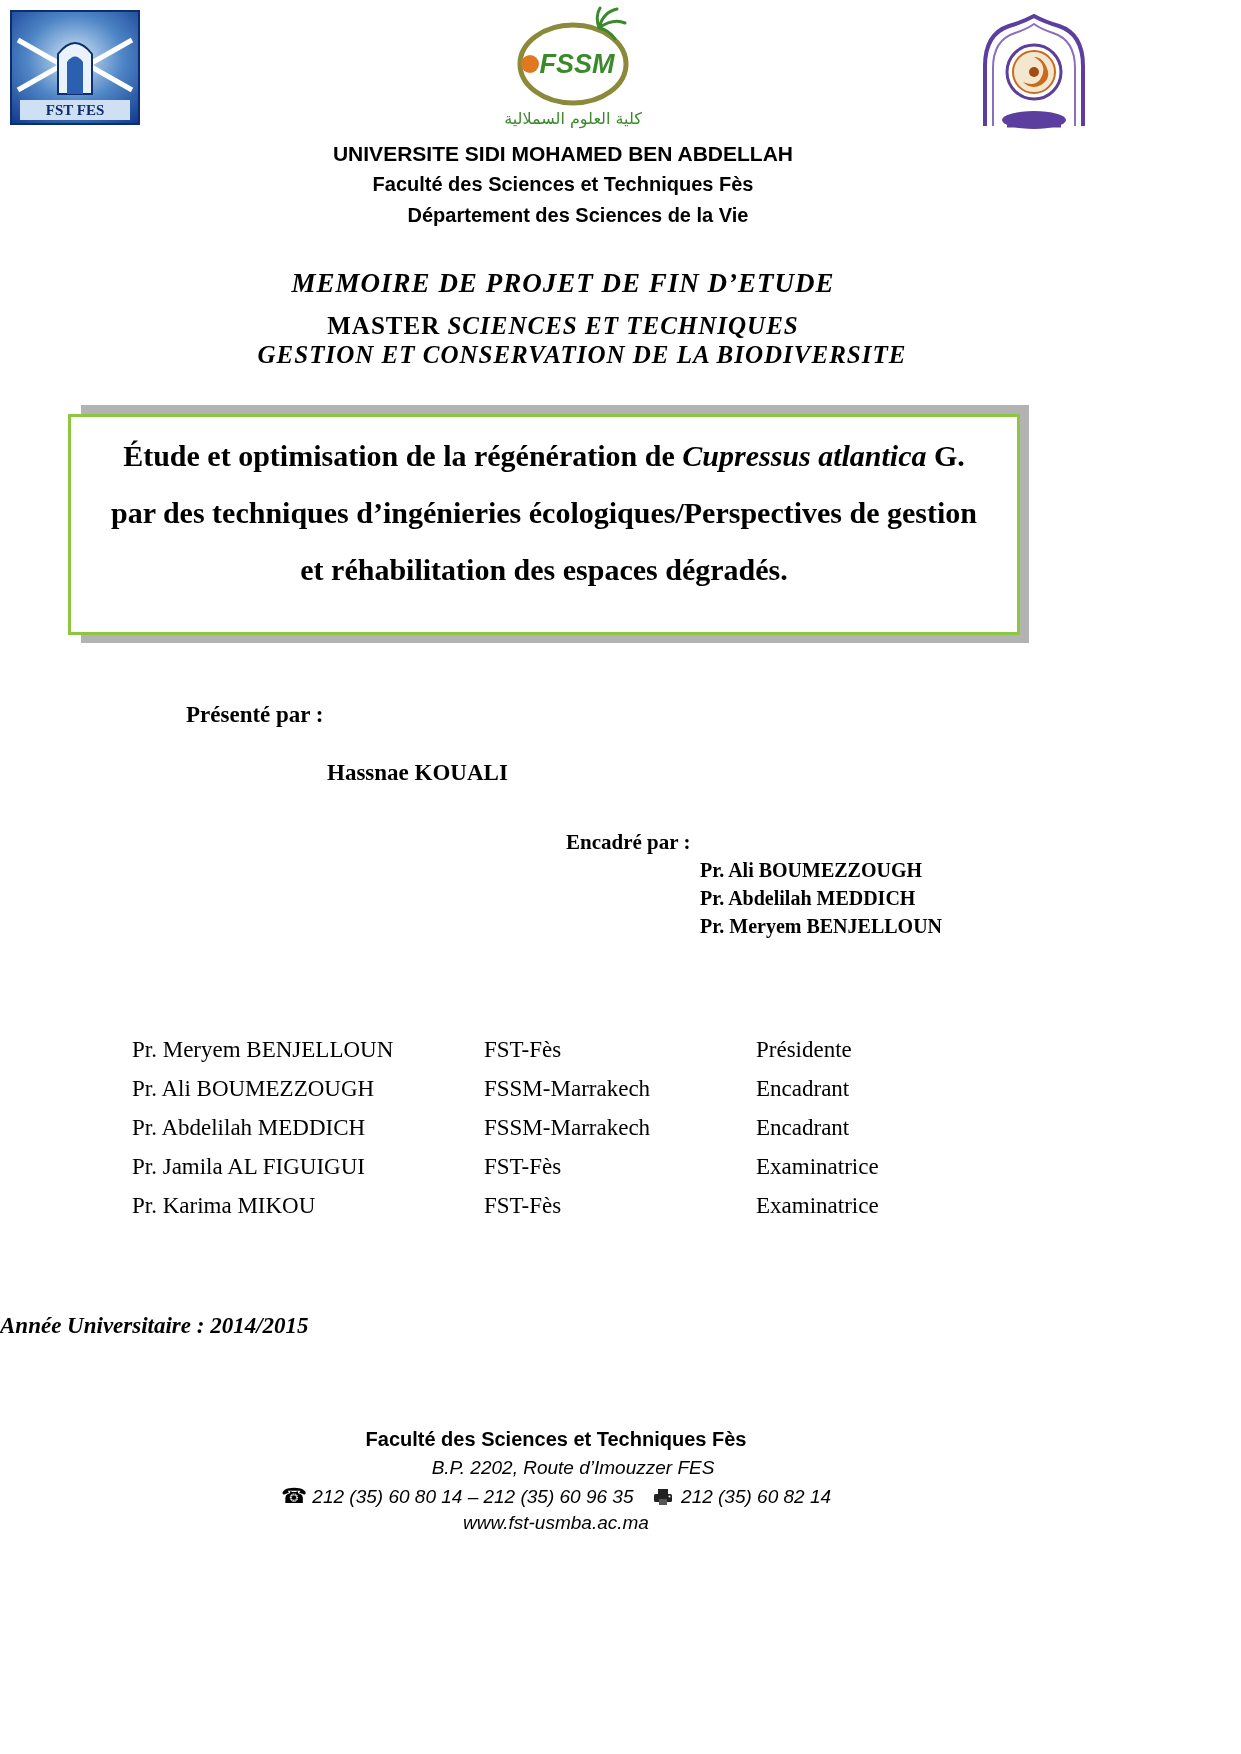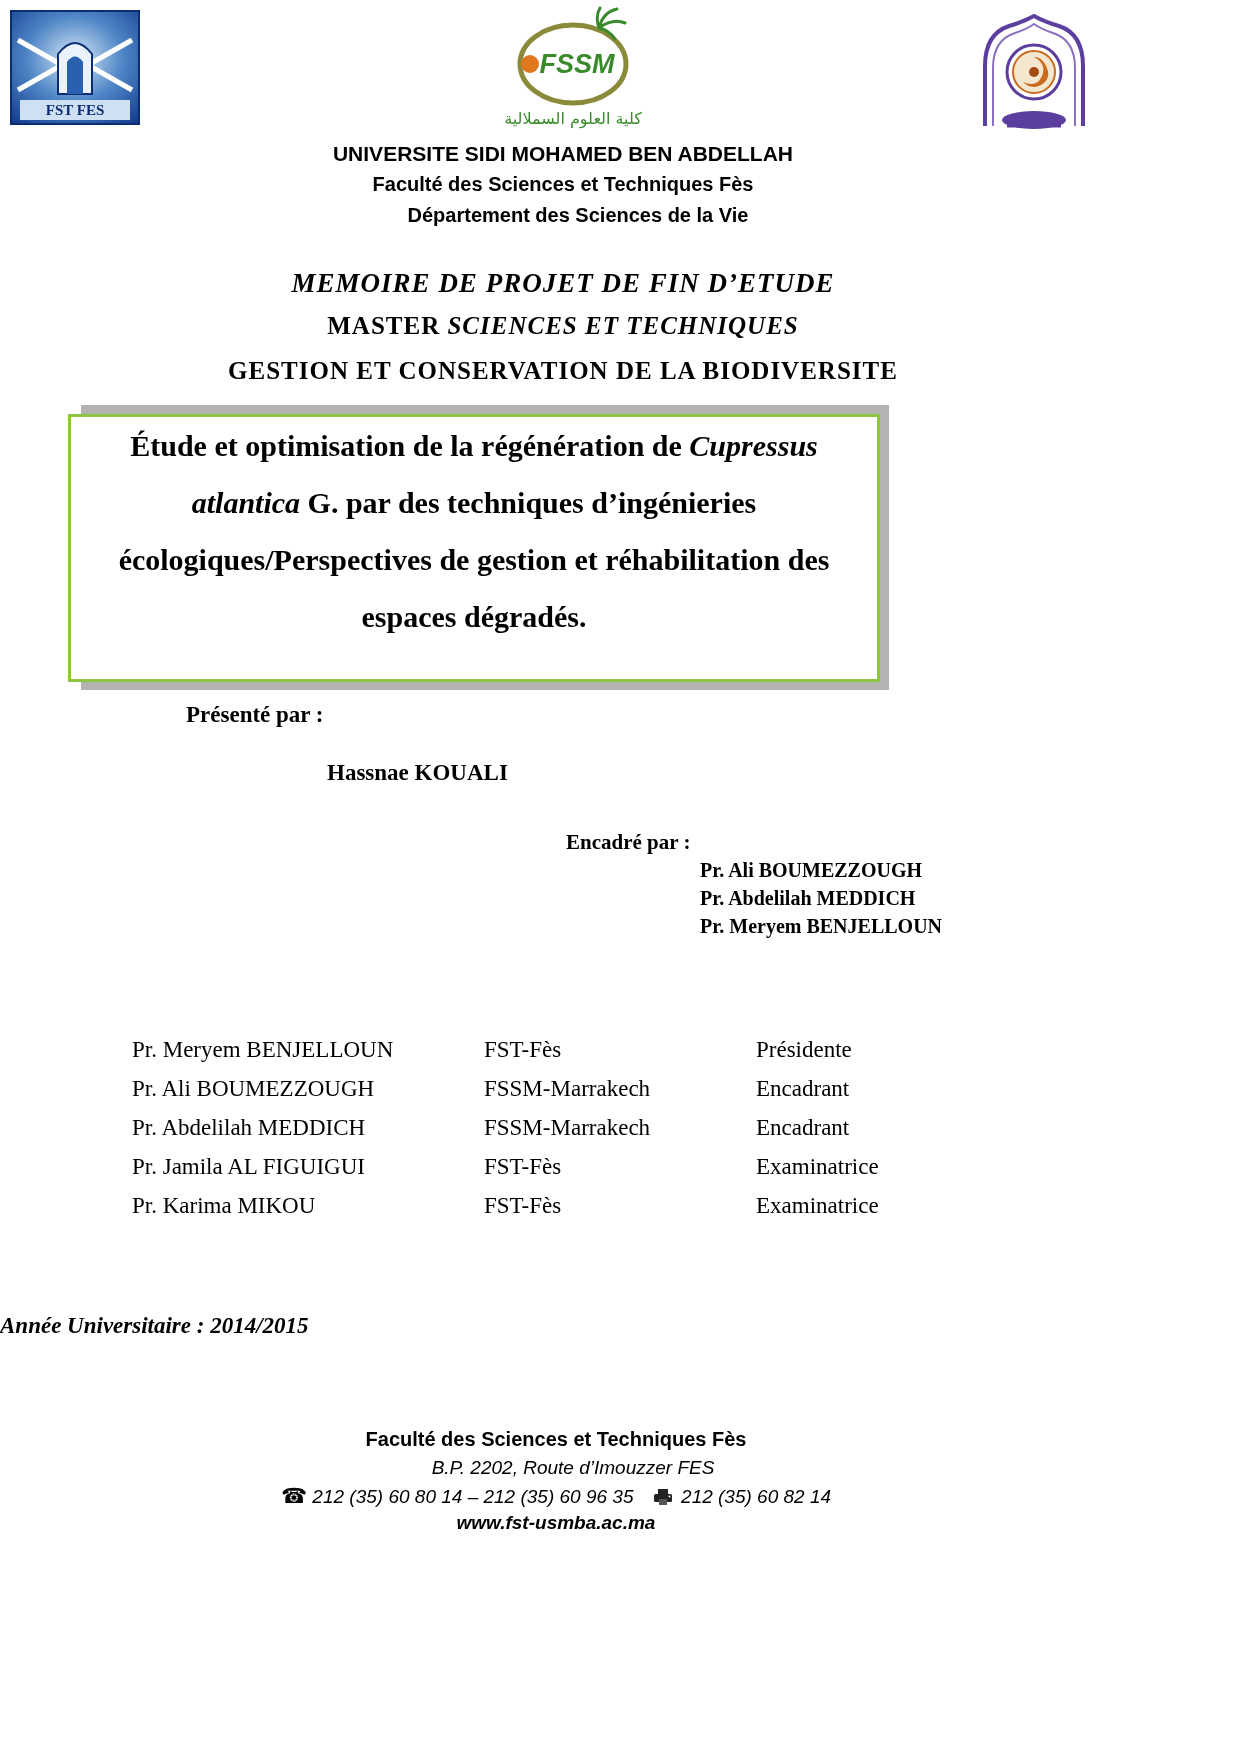--- a/index.html
+++ b/index.html
@@ -20,27 +20,27 @@
 
   
   .u-line1 { top:142px; font-weight:bold; font-size:21px; }
   .u-line2 { top:173px; font-weight:bold; font-size:20px; }
   .u-line3 { top:204px; font-weight:bold; font-size:20px;padding-left:30px; }
 
   
   .memoire { top:268px; font-weight:bold; font-style:italic; font-size:27px; letter-spacing:1px; }
   .master  { top:312px; font-weight:bold; font-size:25px; letter-spacing:1px; }
   .master .it { font-style:italic; }
-  .gestion { top:357px; font-weight:bold; font-size:25px; letter-spacing:1px; }
+  .gestion { top:341px; font-weight:bold; font-style:italic; font-size:25px; letter-spacing:1px;margin-left:19px; }
 
   
   .title-box {
-    left:68px; top:414px; width:812px;
+    left:68px; top:414px; width:952px;
     border:3px solid #8dc63f; background:#ffffff;
-    padding:0 30px 34px 30px;
+    padding:10px 30px 34px 30px;
     text-align:center; font-weight:bold; font-size:30px; line-height:1.9;
   }
   .title-box::before {
     content:""; position:absolute; z-index:-1;
     left:10px; right:-12px; top:-12px; bottom:-11px;
     background:#b3b3b3;
   }
   .title-box .it { font-style:italic; }
 
   
@@ -57,21 +57,21 @@
   .annee { top:1313px; left:0; width:982px; text-align:left;
            font-weight:bold; font-style:italic; font-size:23px; }
 
   
   .footer-center { left:0; width:1112px; text-align:center; }
   .f1 { top:1428px; font-weight:bold; font-size:20px; }
   .f2 { top:1457px; font-style:italic; font-size:19px;padding-left:34px; }
   .f3 { top:1484px; font-style:italic; font-size:19px; }
   .f3 .glyph { font-style:normal; font-family:"DejaVu Sans", sans-serif; font-size:21px; }
   .f3 svg { vertical-align:-2px; margin:0 3px 0 14px; }
-  .f4 { top:1512px; font-weight:bold; font-style:italic; font-size:19px; }
+  .f4 { top:1512px; font-weight:normal; font-style:italic; font-size:19px; }
 </style>
 </head>
 <body>
 
 <div class="page">
 
   <div class="abs logo-fst">
     <svg width="130" height="115" viewBox="0 0 130 115">
       <defs>
         <radialGradient id="gBlue" cx="50%" cy="42%" r="75%">

